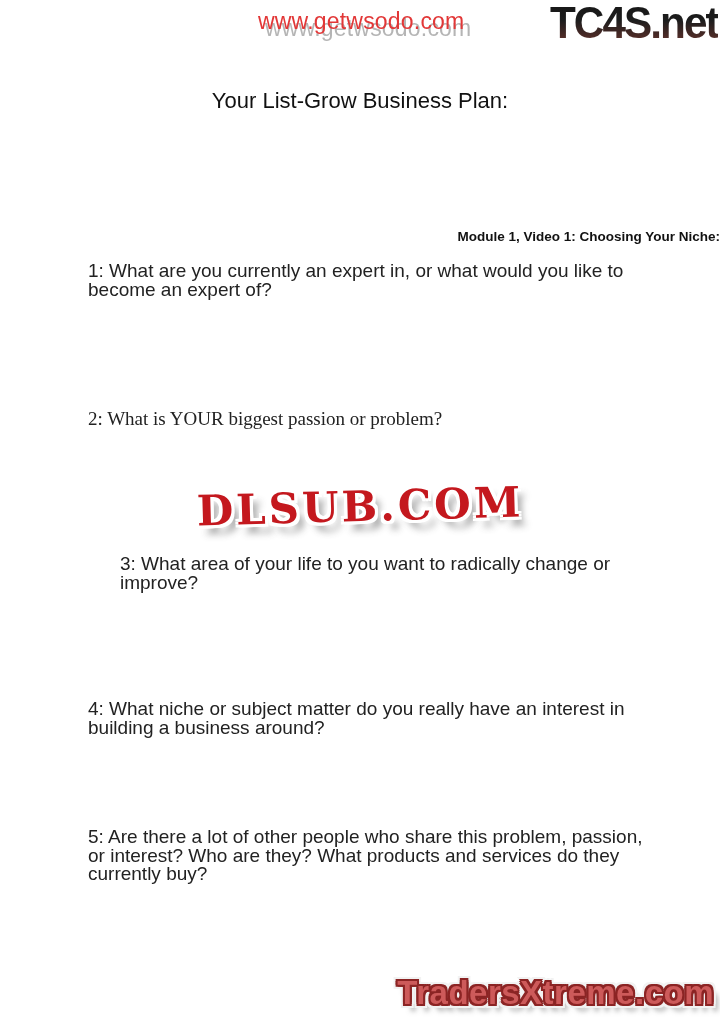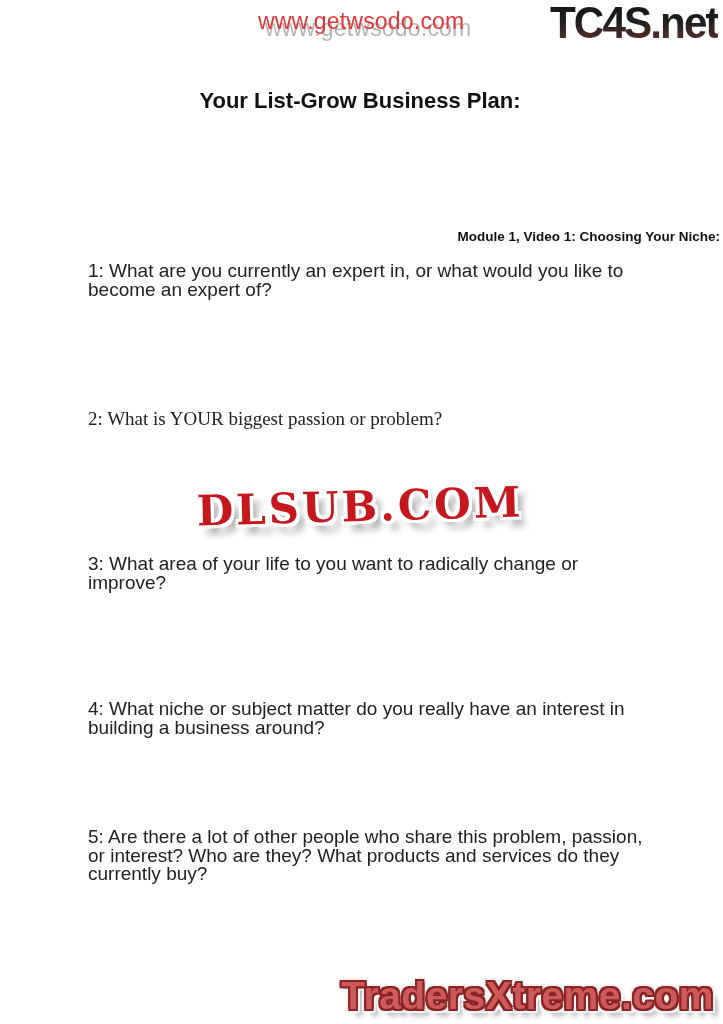--- a/index.html
+++ b/index.html
@@ -58,21 +58,21 @@
     text-shadow: none;
   }
 
   .doc-title {
     position: absolute;
     top: 88px;
     left: 0;
     right: 0;
     text-align: center;
     font-size: 22px;
-    font-weight: 700;
+    font-weight: 400;
     color: #111;
   }
 
   .intro {
     position: absolute;
     top: 153px;
     left: 88px;
     width: 552px;
     font-size: 13.5px;
     line-height: 18.5px;
@@ -93,21 +93,21 @@
   .question {
     position: absolute;
     left: 88px;
     width: 556px;
     font-size: 19px;
     line-height: 18.5px;
     color: #222;
   }
   .q1 { top: 262px; }
   .q2 { top: 410px; font-family: Liberation Serif, serif; }
-  .q3 { top: 555px; }
+  .q3 { top: 555px; margin-left: 32px; }
   .q4 { top: 700px; }
   .q5 { top: 828px; }
 
   
   .logo-dlsub {
     position: absolute;
     top: 482px;
     left: 0;
     right: 0;
     text-align: center;
@@ -126,21 +126,21 @@
       -3px 0 0 #ffffff, 3px 0 0 #ffffff,
       0 -3px 0 #ffffff, 0 3px 0 #ffffff,
       7px 9px 7px rgba(60,60,60,0.45);
   }
 
   
   .logo-traders {
     position: absolute;
     top: 974px;
     right: 6px;
-    font-size: 39px;
+    font-size: 33px;
     font-weight: 700;
     letter-spacing: 0.5px;
     color: #cd5a5a;
     text-shadow:
       -2px -2px 0 #8b2424, 2px -2px 0 #8b2424,
       -2px 2px 0 #8b2424, 2px 2px 0 #8b2424,
       -2px 0 0 #8b2424, 2px 0 0 #8b2424,
       0 -2px 0 #8b2424, 0 2px 0 #8b2424,
       -4px -4px 0 #f2f2f2, 4px -4px 0 #f2f2f2,
       -4px 4px 0 #f2f2f2, 4px 4px 0 #f2f2f2,

